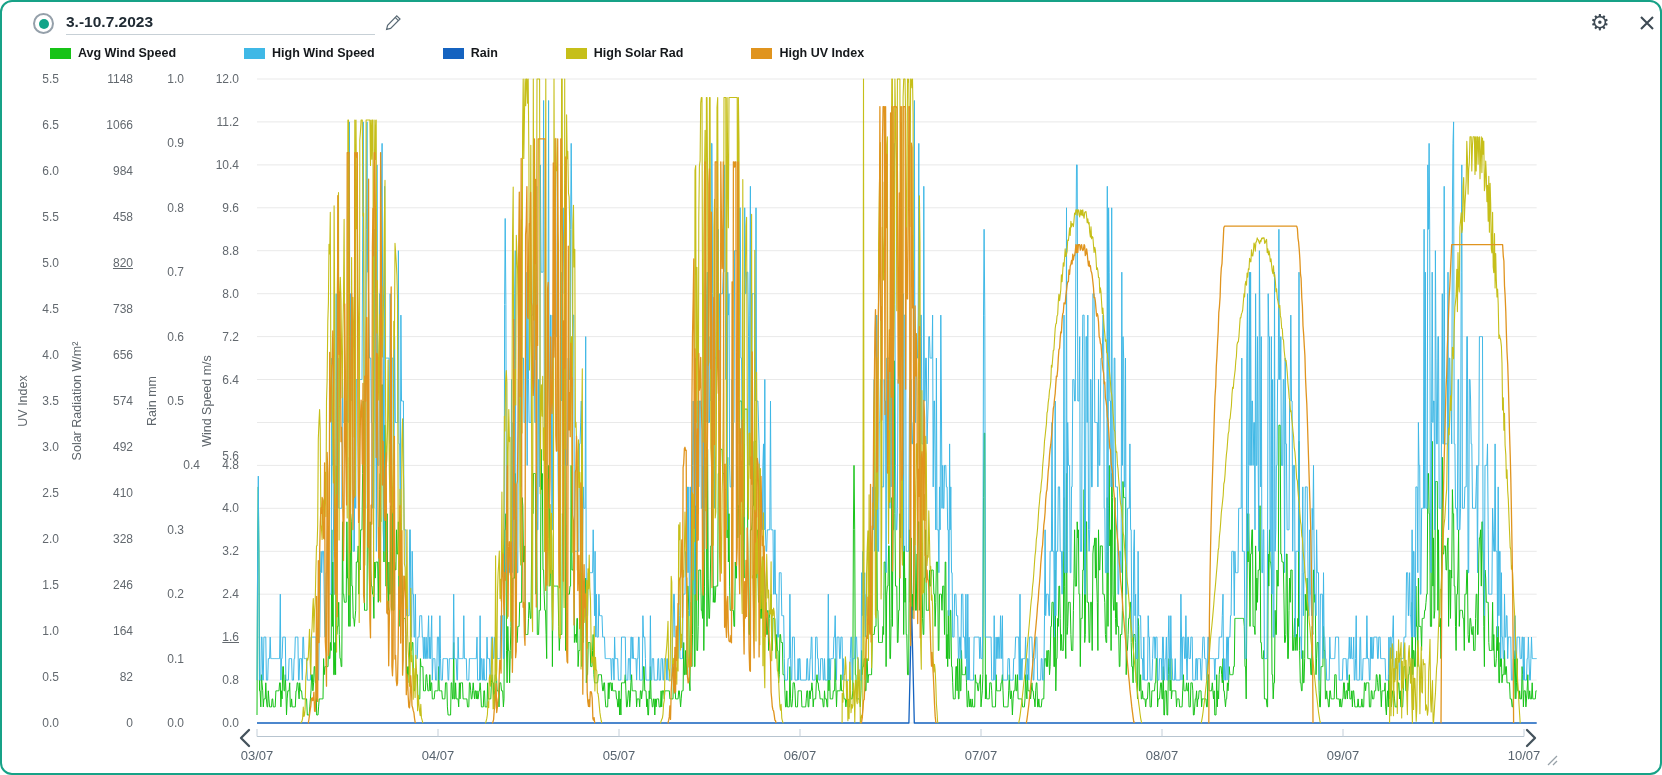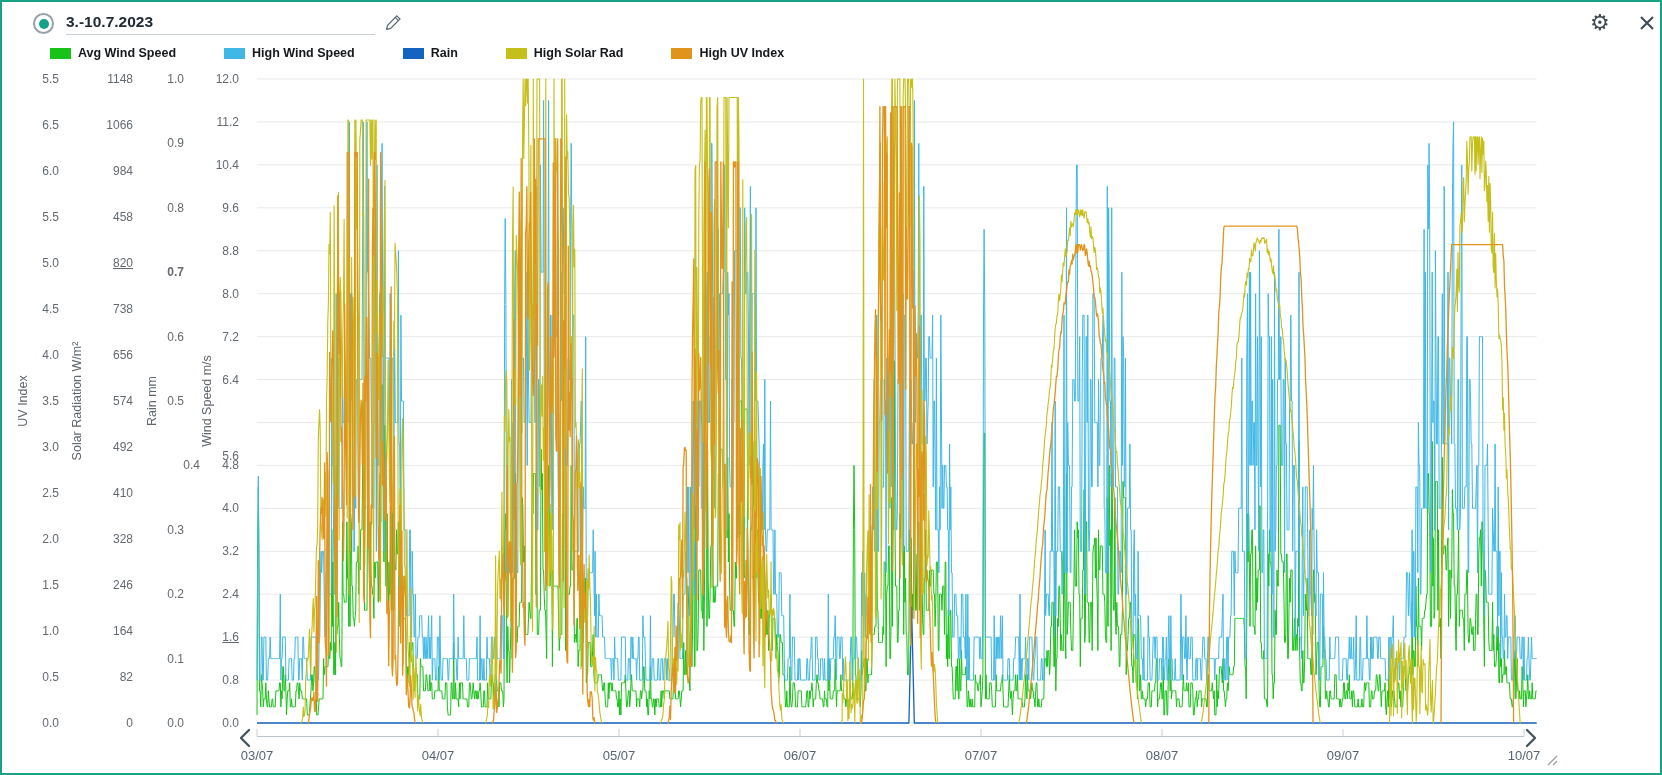--- a/index.html
+++ b/index.html
@@ -1,28 +1,28 @@
 <!DOCTYPE html>
 <html><head>
 <meta charset="utf-8">
 <style>
   html,body{margin:0;padding:0;background:#fff;}
   body{font-family:"Liberation Sans",sans-serif;}
   #app{position:relative;width:1662px;height:775px;background:#ffffff;
-       border:2px solid #17a287;border-radius:0;box-sizing:border-box;overflow:hidden;}
+       border:2px solid #17a287;border-radius:12px;box-sizing:border-box;overflow:hidden;}
   
   #radio{position:absolute;left:31px;top:11px;width:21px;height:21px;border:2px solid #95a0aa;
          border-radius:50%;box-sizing:border-box;}
   #radio .dot{position:absolute;left:50%;top:50%;width:10px;height:10px;margin:-5px 0 0 -5px;
          border-radius:50%;background:#12a488;}
   #title{position:absolute;left:64px;top:8px;width:309px;height:24px;line-height:24px;
          font-size:15.5px;font-weight:bold;color:#202b34;border-bottom:1px solid #c7d0d6;}
   .hicon{position:absolute;cursor:pointer;color:#3e4a54;}
   
-  #legend{position:absolute;left:48px;top:44px;display:flex;gap:48px;align-items:center;}
+  #legend{position:absolute;left:48px;top:44px;display:flex;gap:68px;align-items:center;}
   .litem{display:flex;align-items:center;cursor:pointer;}
   .lswatch{width:21px;height:11px;margin-right:7px;display:inline-block;}
   .llabel{font-size:12.5px;font-weight:bold;color:#15181b;white-space:nowrap;}
   
   .tick{position:absolute;font-size:12px;color:#63696f;transform:translateY(-50%);text-align:right;}
   .vtitle{position:absolute;font-size:12.5px;color:#5f666c;white-space:nowrap;
           transform:translate(-50%,-50%) rotate(-90deg);}
   .datelbl{position:absolute;font-size:13px;color:#57636e;width:64px;text-align:center;top:746px;}
   #chartsvg{position:absolute;left:0;top:0;}
 </style>
@@ -96,21 +96,21 @@
       <div class="tick" style="left: 85px; width: 46px; top: 491px;">410</div>
       <div class="tick" style="left: 85px; width: 46px; top: 537px;">328</div>
       <div class="tick" style="left: 85px; width: 46px; top: 583px;">246</div>
       <div class="tick" style="left: 85px; width: 46px; top: 629px;">164</div>
       <div class="tick" style="left: 85px; width: 46px; top: 675px;">82</div>
       <div class="tick" style="left: 85px; width: 46px; top: 721px;">0</div>
       <div class="vtitle" style="left: 75px; top: 399px;">Solar Radiation W/m²</div>
       <div class="tick" style="left: 136px; width: 46px; top: 77px;">1.0</div>
       <div class="tick" style="left: 136px; width: 46px; top: 141.4px;">0.9</div>
       <div class="tick" style="left: 136px; width: 46px; top: 205.8px;">0.8</div>
-      <div class="tick" style="left: 136px; width: 46px; top: 270.2px; font-weight: bold;">0.7</div>
+      <div class="tick" style="left: 136px; width: 46px; top: 270.2px;">0.7</div>
       <div class="tick" style="left: 136px; width: 46px; top: 334.6px;">0.6</div>
       <div class="tick" style="left: 136px; width: 46px; top: 399px;">0.5</div>
       <div class="tick" style="left: 152px; width: 46px; top: 463.4px;">0.4</div>
       <div class="tick" style="left: 136px; width: 46px; top: 527.8px;">0.3</div>
       <div class="tick" style="left: 136px; width: 46px; top: 592.2px;">0.2</div>
       <div class="tick" style="left: 136px; width: 46px; top: 656.6px;">0.1</div>
       <div class="tick" style="left: 136px; width: 46px; top: 721px;">0.0</div>
       <div class="vtitle" style="left: 150px; top: 399px;">Rain mm</div>
       <div class="tick" style="left: 191px; width: 46px; top: 77px;">12.0</div>
       <div class="tick" style="left: 191px; width: 46px; top: 119.933px;">11.2</div>

